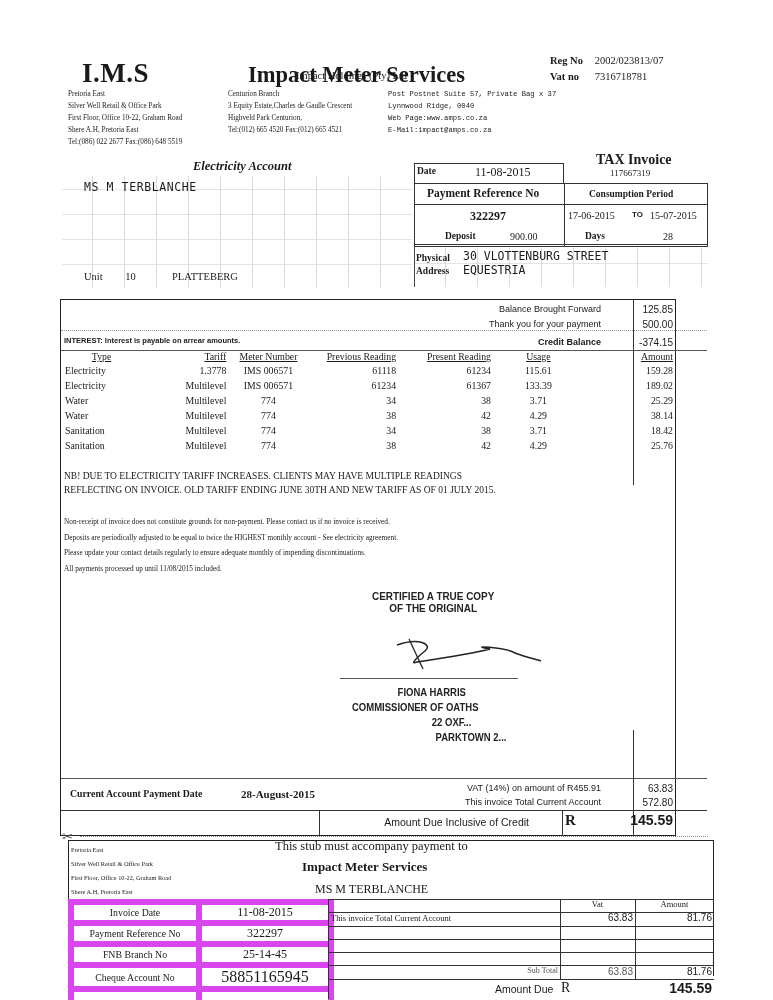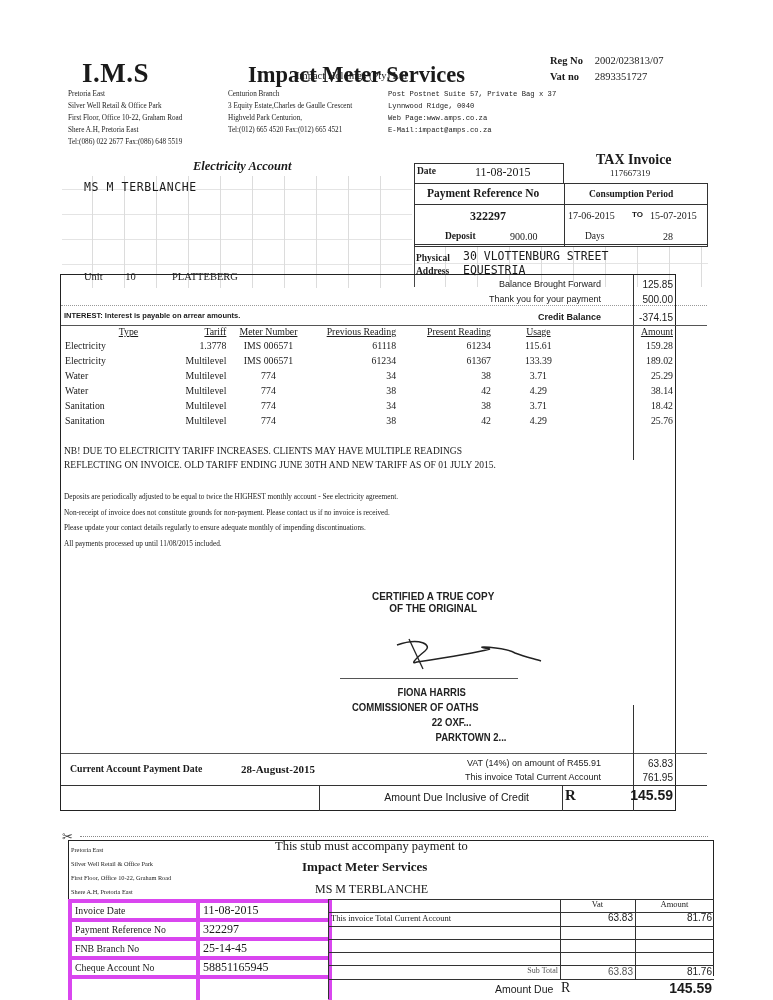--- a/index.html
+++ b/index.html
@@ -24,42 +24,42 @@
       repeating-linear-gradient(0deg, transparent 0 23px, #e2e2e2 23px 24px, transparent 24px 25px);
       opacity: 0.9; }
   .cust-name { left: 84px; top: 180px; font-size: 11.5px; letter-spacing: 0.6px; }
   .unit { left: 84px; top: 271px; font-size: 10.5px; }
   .unit span { display:inline-block; }
   .town { left: 172px; top: 271px; font-size: 10.5px; }
   .tax-title { left: 596px; top: 152px; font-size: 14px; font-weight: bold; }
   .tax-num { left: 610px; top: 168px; font-size: 9px; }
 
   
-  .main-box { left: 60px; top: 274px; width: 616px; height: 537px; border: 1px solid #222; border-left-width: 1.5px; }
+  .main-box { left: 60px; top: 299px; width: 616px; height: 537px; border: 1px solid #222; border-left-width: 1.5px; }
   .vline { position: absolute; background: #333; width: 1px; }
   .hline { position: absolute; background: #333; height: 1px; }
   .dotted { position: absolute; border-top: 1px dotted #999; height: 0; }
   .bal-label { right: 74px; font-size: 9px; text-align: right; }
   .bal-val { right: 2px; font-size: 10px; text-align: right; }
 
   table.readings { position: absolute; left: 2px; top: 50px; border-collapse: collapse; font-size: 9.8px; }
   table.readings th { font-weight: normal; text-decoration: underline; padding: 0 2px; height: 13px; }
   table.readings td { padding: 0 2px; height: 15px; }
 
   .nb { left: 3px; top: 170px; font-size: 9.5px; line-height: 13.5px; }
   .notes { left: 3px; top: 214px; font-size: 7.3px; line-height: 15.5px; }
 
   .stamp { left: 372px; top: 590px; font-size: 10.8px; font-weight: bold; text-align: center; color: #222; transform: scaleX(0.92); transform-origin: left; }
   .stamp2 { left: 352px; top: 685px; font-size: 10px; font-weight: bold; line-height: 15px; color: #222; transform: scaleX(0.95); transform-origin: left; }
 
   
   .stub-box { left: 68px; top: 840px; width: 646px; height: 136px; border: 1px solid #222; border-bottom: none; }
   .stub-addr { font-size: 6.3px; line-height: 14px; color: #222; }
   table.stubtbl { border-collapse: collapse; font-size: 9.8px; }
-  table.stubtbl td { border: 4px solid #d946ef; padding: 0 3px; height: 16px; }
+  table.stubtbl td { border: 6px solid #d946ef; padding: 0 3px; height: 16px; text-align: center; }
 </style>
 </head>
 <body>
 
 <div class="abs logo">I.M.S</div>
 <div class="abs small-addr" style="left:68px;top:88px;">
   <div>Pretoria East</div>
   <div>Silver Well Retail &amp; Office Park</div>
   <div>First Floor, Office 10-22, Graham Road</div>
   <div>Shere A.H, Pretoria East</div>
@@ -76,21 +76,21 @@
 </div>
 <div class="abs small-addr" style="left:388px;top:88px;font-family:Liberation Mono, monospace;">
   <div>Post Postnet Suite 57, Private Bag x 37</div>
   <div>Lynnwood Ridge, 0040</div>
   <div>Web Page:www.amps.co.za</div>
   <div>E-Mail:impact@amps.co.za</div>
 </div>
 
 <div class="abs reg">
   <div><b>Reg No</b> <span>2002/023813/07</span></div>
-  <div><b>Vat no</b> <span>2893351727</span></div>
+  <div><b>Vat no</b> <span>7316718781</span></div>
 </div>
 
 <div class="abs elec-title">Electricity Account</div>
 <div class="abs pattern" style="left:62px;top:176px;width:350px;height:112px;"></div>
 <div class="abs cust-name mono">MS  M  TERBLANCHE</div>
 <div class="abs unit">
   <span>Unit</span>
   <span style="margin-left:20px;">10</span>
 </div>
 <div class="abs town">PLATTEBERG</div>
@@ -112,21 +112,21 @@
   <span class="abs" style="left:153px;top:26px;font-size:10px;">17-06-2015</span>
   <span class="abs sans" style="left:217px;top:26px;font-size:8px;font-weight:bold;">TO</span>
   <span class="abs" style="left:235px;top:26px;font-size:10px;">15-07-2015</span>
 </div>
 
 <div class="abs" style="left:414px;top:245px;width:294px;height:0;"></div>
 <div class="abs" style="left:414px;top:227px;width:294px;height:20px;border:1px solid #333;border-top:none;">
   <div class="vline" style="left:149px;top:0;height:20px;"></div>
   <span class="abs" style="left:2px;top:4px;font-size:9.5px;font-weight:bold;margin-left:28px;">Deposit</span>
   <span class="abs" style="left:95px;top:4px;font-size:10px;">900.00</span>
-  <span class="abs" style="left:170px;top:4px;font-size:9.5px;font-weight:normal;">Days</span>
+  <span class="abs" style="left:170px;top:4px;font-size:9.5px;font-weight:bold;">Days</span>
   <span class="abs" style="left:248px;top:4px;font-size:10px;">28</span>
 </div>
 
 <div class="abs pattern" style="left:414px;top:247px;width:294px;height:40px;border-left:1px solid #333;"></div>
 <div class="abs" style="left:416px;top:252px;font-size:9.5px;font-weight:bold;line-height:13px;">
   <div>Physical</div>
   <div>Address</div>
 </div>
 <div class="abs mono" style="left:463px;top:249px;font-size:11.5px;line-height:14px;">
   <div>30 VLOTTENBURG STREET</div>
@@ -143,21 +143,21 @@
   <div class="abs sans bal-val" style="top:4px;">125.85</div>
   <div class="abs sans bal-label" style="top:19px;">Thank you for your payment</div>
   <div class="abs sans bal-val" style="top:19px;">500.00</div>
   <div class="abs sans" style="left:3px;top:36px;font-size:7.5px;font-weight:bold;">INTEREST: Interest is payable on arrear amounts.</div>
   <div class="abs sans bal-label" style="top:37px;font-weight:bold;">Credit Balance</div>
   <div class="abs sans bal-val" style="top:37px;">-374.15</div>
 
   <table class="readings">
     <thead>
       <tr>
-        <th style="width:80px;text-align:right;font-family:Liberation Serif, serif;">Type</th>
+        <th style="width:80px;text-align:center;font-family:Liberation Serif, serif;">Type</th>
         <th style="width:92px;text-align:right;">Tariff</th>
         <th style="width:84px;text-align:center;">Meter Number</th>
         <th style="width:94px;text-align:right;">Previous Reading</th>
         <th style="width:100px;text-align:right;">Present Reading</th>
         <th style="width:96px;text-align:center;">Usage</th>
         <th style="width:96px;text-align:right;">Amount</th>
       </tr>
     </thead>
     <tbody id="readings-body">
         <tr>
@@ -215,35 +215,35 @@
           <td style="text-align: right;">25.76</td>
         </tr>
       </tbody>
   </table>
 
   <div class="abs nb">
     <div>NB! DUE TO ELECTRICITY TARIFF INCREASES. CLIENTS MAY HAVE MULTIPLE READINGS</div>
     <div>REFLECTING ON INVOICE. OLD TARIFF ENDING JUNE 30TH AND NEW TARIFF AS OF 01 JULY 2015.</div>
   </div>
   <div class="abs notes">
+    <div>Non-receipt of invoice does not constitute grounds for non-payment. Please contact us if no invoice is received.</div>
     <div>Deposits are periodically adjusted to be equal to twice the HIGHEST monthly account - See electricity agreement.</div>
-    <div>Non-receipt of invoice does not constitute grounds for non-payment. Please contact us if no invoice is received.</div>
     <div>Please update your contact details regularly to ensure adequate monthly of impending discontinuations.</div>
     <div>All payments processed up until 11/08/2015 included.</div>
   </div>
 
   <div class="hline" style="left:0;top:478px;width:646px;background:#555;"></div>
   <div class="abs" style="left:9px;top:488px;font-size:9.8px;font-weight:bold;">Current Account Payment Date</div>
   <div class="abs" style="left:180px;top:488px;font-size:11px;font-weight:bold;">28-August-2015</div>
   <div class="vline" style="left:572px;top:478px;height:58px;"></div>
   <div class="vline" style="left:572px;top:430px;height:48px;"></div>
   <div class="abs sans" style="right:74px;top:483px;font-size:9px;text-align:right;">VAT (14%) on amount of  R455.91</div>
   <div class="abs sans" style="right:2px;top:483px;font-size:10px;text-align:right;">63.83</div>
   <div class="abs sans" style="right:74px;top:497px;font-size:9px;text-align:right;">This invoice Total Current Account</div>
-  <div class="abs sans" style="right:2px;top:497px;font-size:10px;text-align:right;">761.95</div>
+  <div class="abs sans" style="right:2px;top:497px;font-size:10px;text-align:right;">572.80</div>
   <div class="hline" style="left:0;top:510px;width:646px;background:#333;"></div>
   <div class="vline" style="left:258px;top:510px;height:26px;"></div>
   <div class="vline" style="left:501px;top:510px;height:26px;"></div>
   <div class="abs sans" style="right:146px;top:516px;font-size:10.5px;">Amount Due Inclusive of Credit</div>
   <div class="abs" style="left:504px;top:512px;font-size:15px;font-weight:bold;">R</div>
   <div class="abs sans" style="right:2px;top:512px;font-size:14px;font-weight:bold;">145.59</div>
 </div>
 
 <div class="abs stamp sans">
   <div>CERTIFIED A TRUE COPY</div>
@@ -284,21 +284,21 @@
       <tr>
         <td>Payment Reference No</td>
         <td style="font-size:12px;">322297</td>
       </tr>
       <tr>
         <td>FNB Branch No</td>
         <td style="font-size:12px;">25-14-45</td>
       </tr>
       <tr>
         <td>Cheque Account No</td>
-        <td style="font-size:12px;margin-left:12px;">58851165945</td>
+        <td style="font-size:16px;margin-left:12px;">58851165945</td>
       </tr>
       <tr>
         <td style="height:34px;"></td>
         <td></td>
       </tr>
     </tbody>
   </table>
 
   <div class="abs" style="left:259px;top:58px;width:385px;height:100px;border-left:1px solid #333;">
     <div class="hline" style="left:0;top:0;width:385px;"></div>

